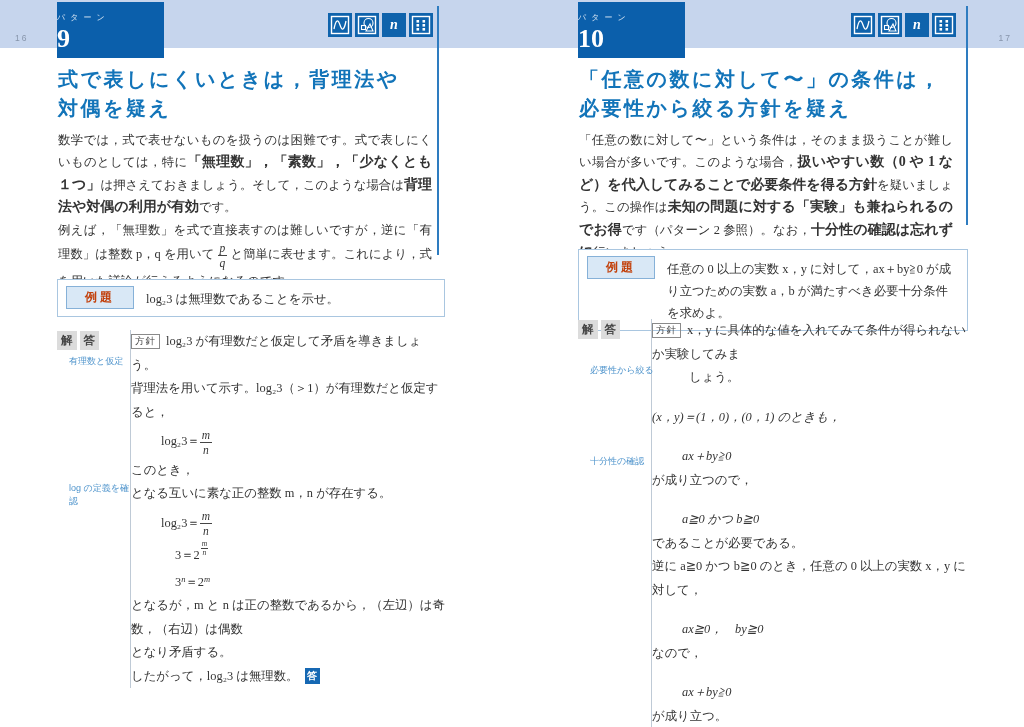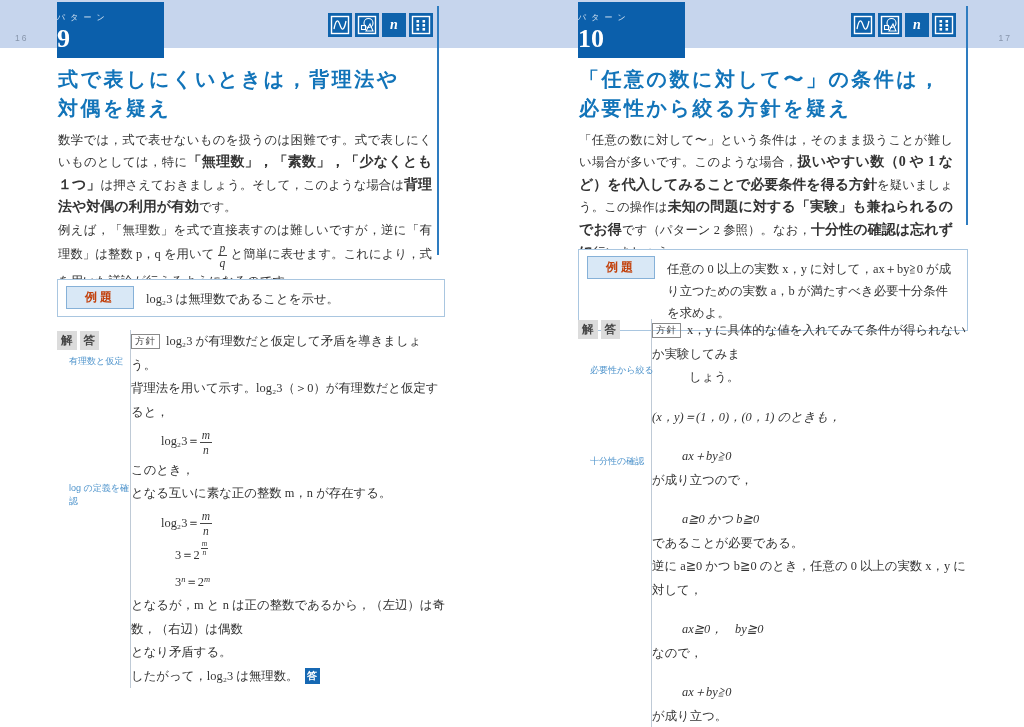--- a/index.html
+++ b/index.html
@@ -133,21 +133,21 @@
   <div class="solution">
     <div class="notecol">
       <div class="sollabel">
         <span>解</span><span>答</span>
       </div>
       <div class="note n1">有理数と仮定</div>
       <div class="note n2">log の定義を確認</div>
     </div>
     <div class="solcontent">
       <div><span class="policybox">方針</span><span>log₂3 が有理数だと仮定して矛盾を導きましょう。</span></div>
-      <div>背理法を用いて示す。log₂3（＞0）が有理数だと仮定すると，</div>
+      <div>背理法を用いて示す。log₂3（＞1）が有理数だと仮定すると，</div>
       <div class="eqline"><span>log₂3＝</span><span class="frac"><span class="fn">m</span><span class="fd">n</span></span></div>
       <div>このとき，</div>
       <div>となる互いに素な正の整数 m，n が存在する。</div>
       <div class="eqline"><span>log₂3＝</span><span class="frac"><span class="fn">m</span><span class="fd">n</span></span></div>
       <div class="eq2"><span>3＝2</span><span class="supfrac"><span class="fn">m</span><span class="fd">n</span></span></div>
       <div class="eq2"><span>3</span><sup class="v it">n</sup><span>＝2</span><sup class="v it">m</sup></div>
       <div>となるが，m と n は正の整数であるから，（左辺）は奇数，（右辺）は偶数</div>
       <div>となり矛盾する。</div>
       <div><span>したがって，log₂3 は無理数。</span><span class="badge">答</span></div>
     </div>

